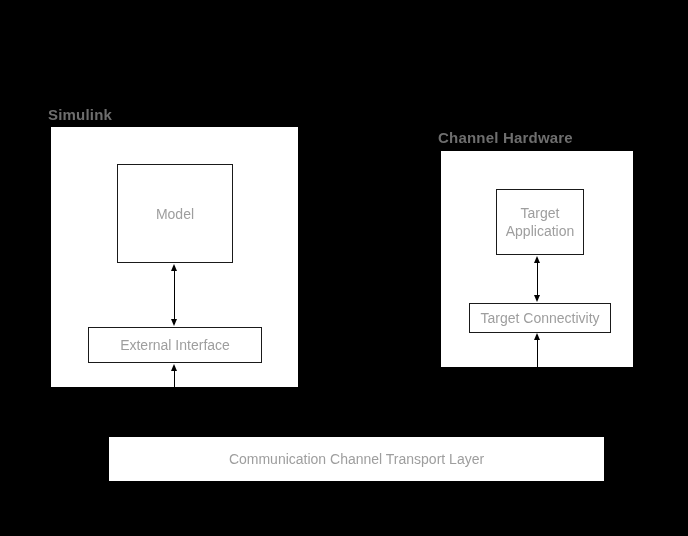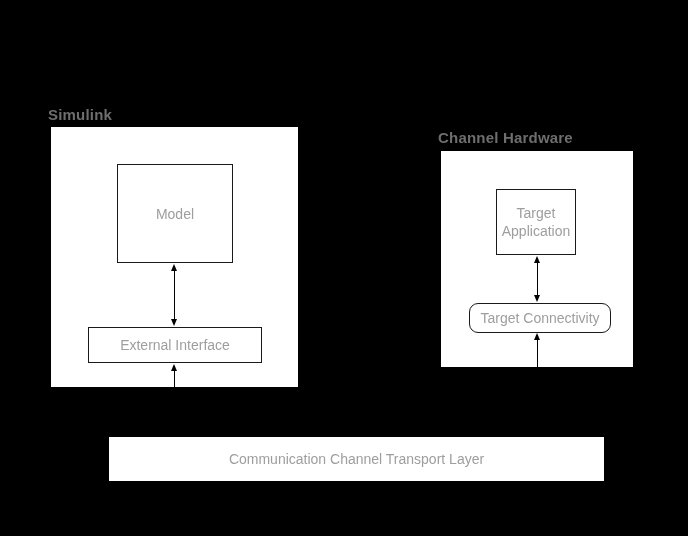--- a/index.html
+++ b/index.html
@@ -81,22 +81,22 @@
     border-top: 7px solid #000000;
   }
   
   #simulink-label        { left: 48px;  top: 106px; }
   #simulink-box          { left: 49px;  top: 125px; width: 251px; height: 264px; }
   #model-box             { left: 117px; top: 164px; width: 116px; height: 99px; }
   #external-interface-box{ left: 88px;  top: 327px; width: 174px; height: 36px; }
 
   #target-hardware-label { left: 438px; top: 129px; }
   #target-hardware-box   { left: 439px; top: 149px; width: 196px; height: 220px; }
-  #target-application-box{ left: 496px; top: 189px; width: 80px;  height: 66px; padding: 0 6px; }
-  #target-connectivity-box{ left: 469px; top: 303px; width: 142px; height: 30px; border-radius: 9px; }
+  #target-application-box{ left: 496px; top: 189px; width: 88px;  height: 66px; padding: 0 6px; }
+  #target-connectivity-box{ left: 469px; top: 303px; width: 142px; height: 30px; }
 
   #transport-layer-box   { left: 107px; top: 435px; width: 499px; height: 48px;
                            display: flex; align-items: center; justify-content: center;
                            font-size: 14px; color: #9e9e9e; }
 
   #arrow-model-external      { left: 171px; top: 264px; height: 62px; }
   #arrow-external-transport  { left: 171px; top: 364px; height: 70px; z-index: 2; }
   #arrow-application-connectivity { left: 534px; top: 256px; height: 46px; }
   #arrow-connectivity-transport   { left: 534px; top: 333px; height: 101px; z-index: 2; }
 </style>

